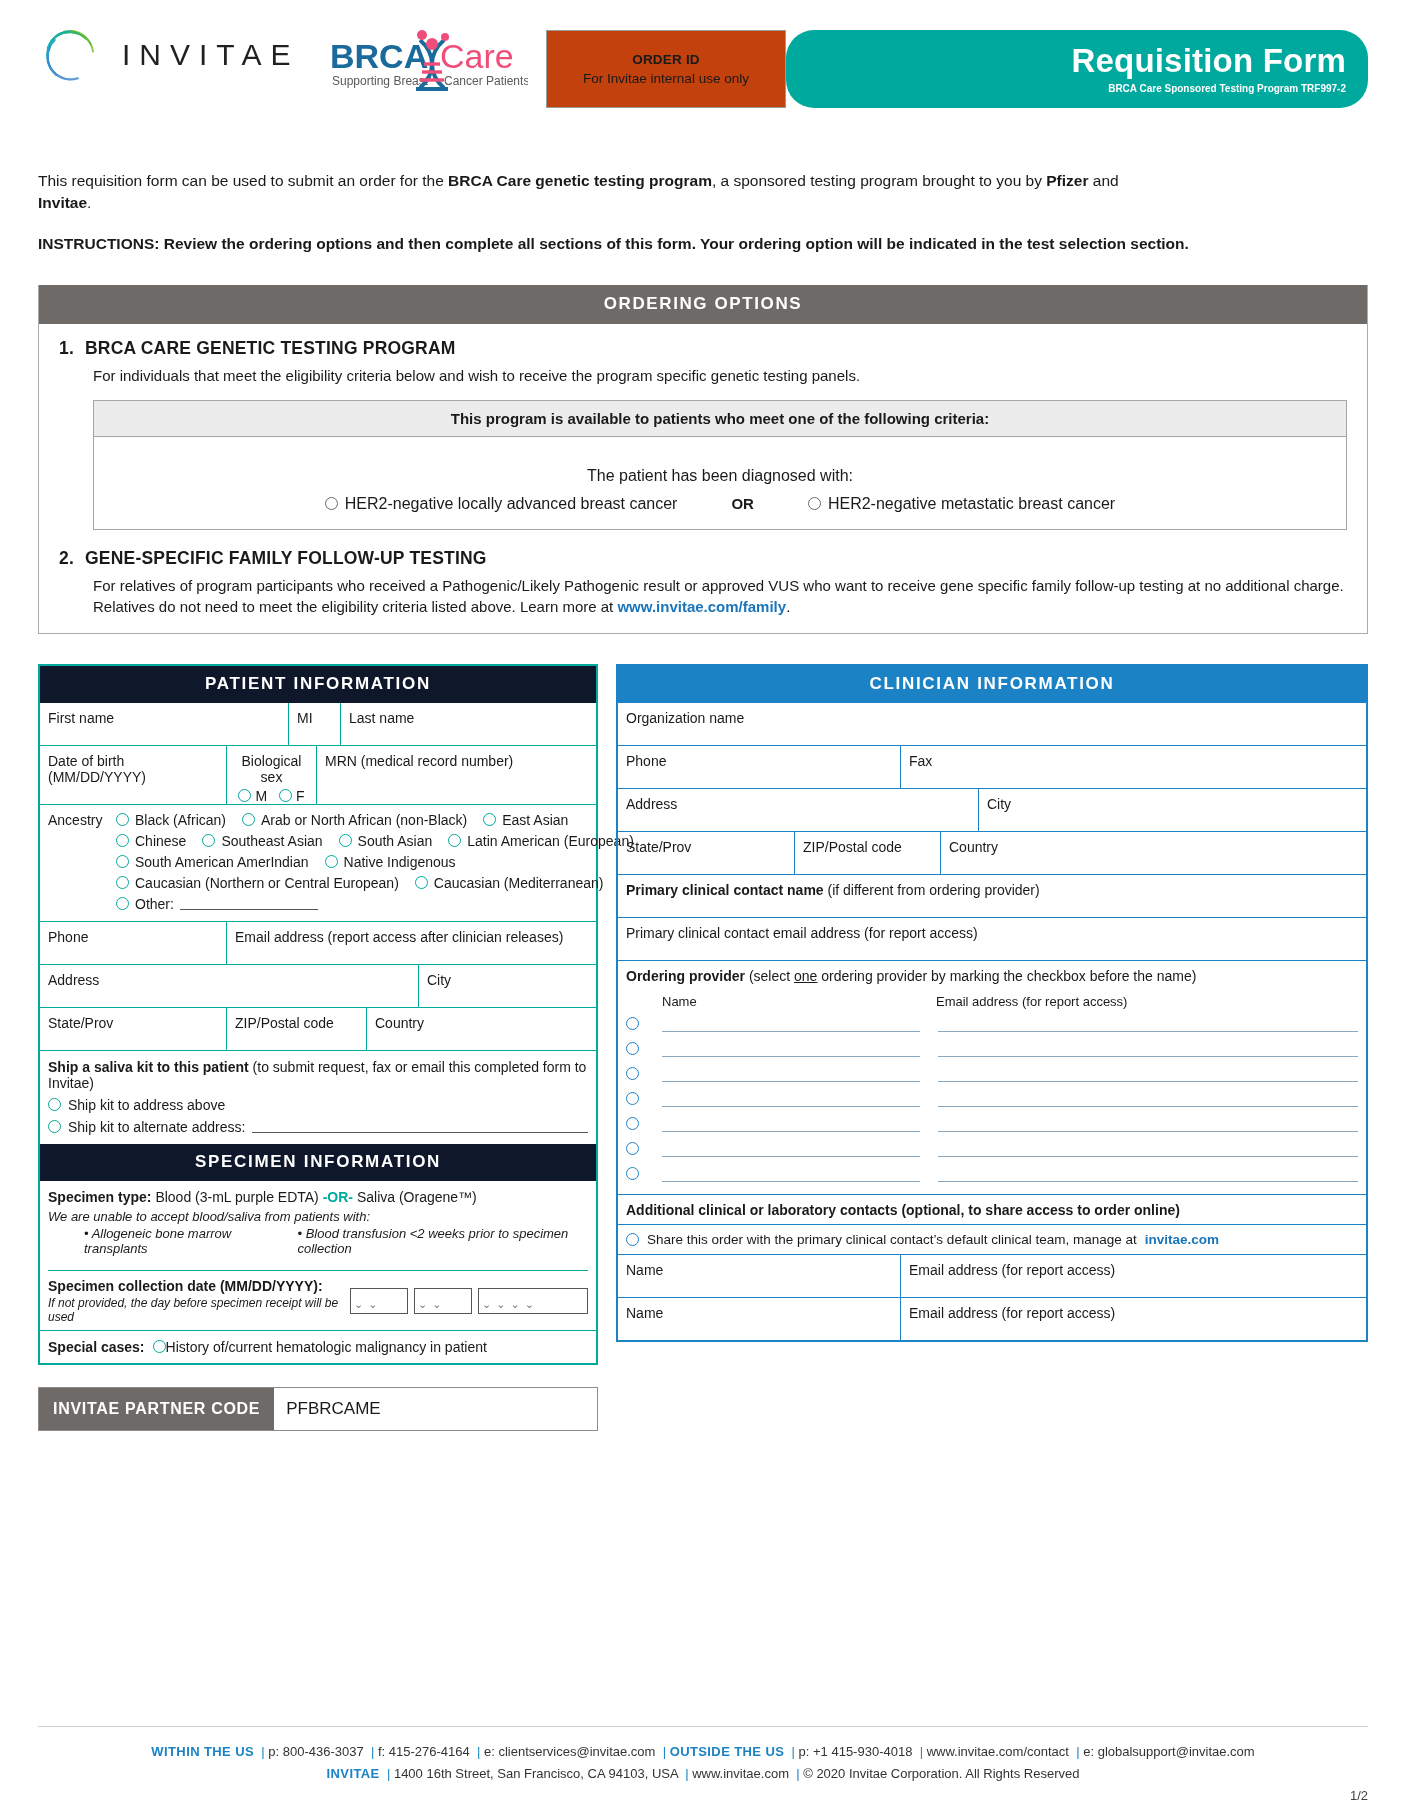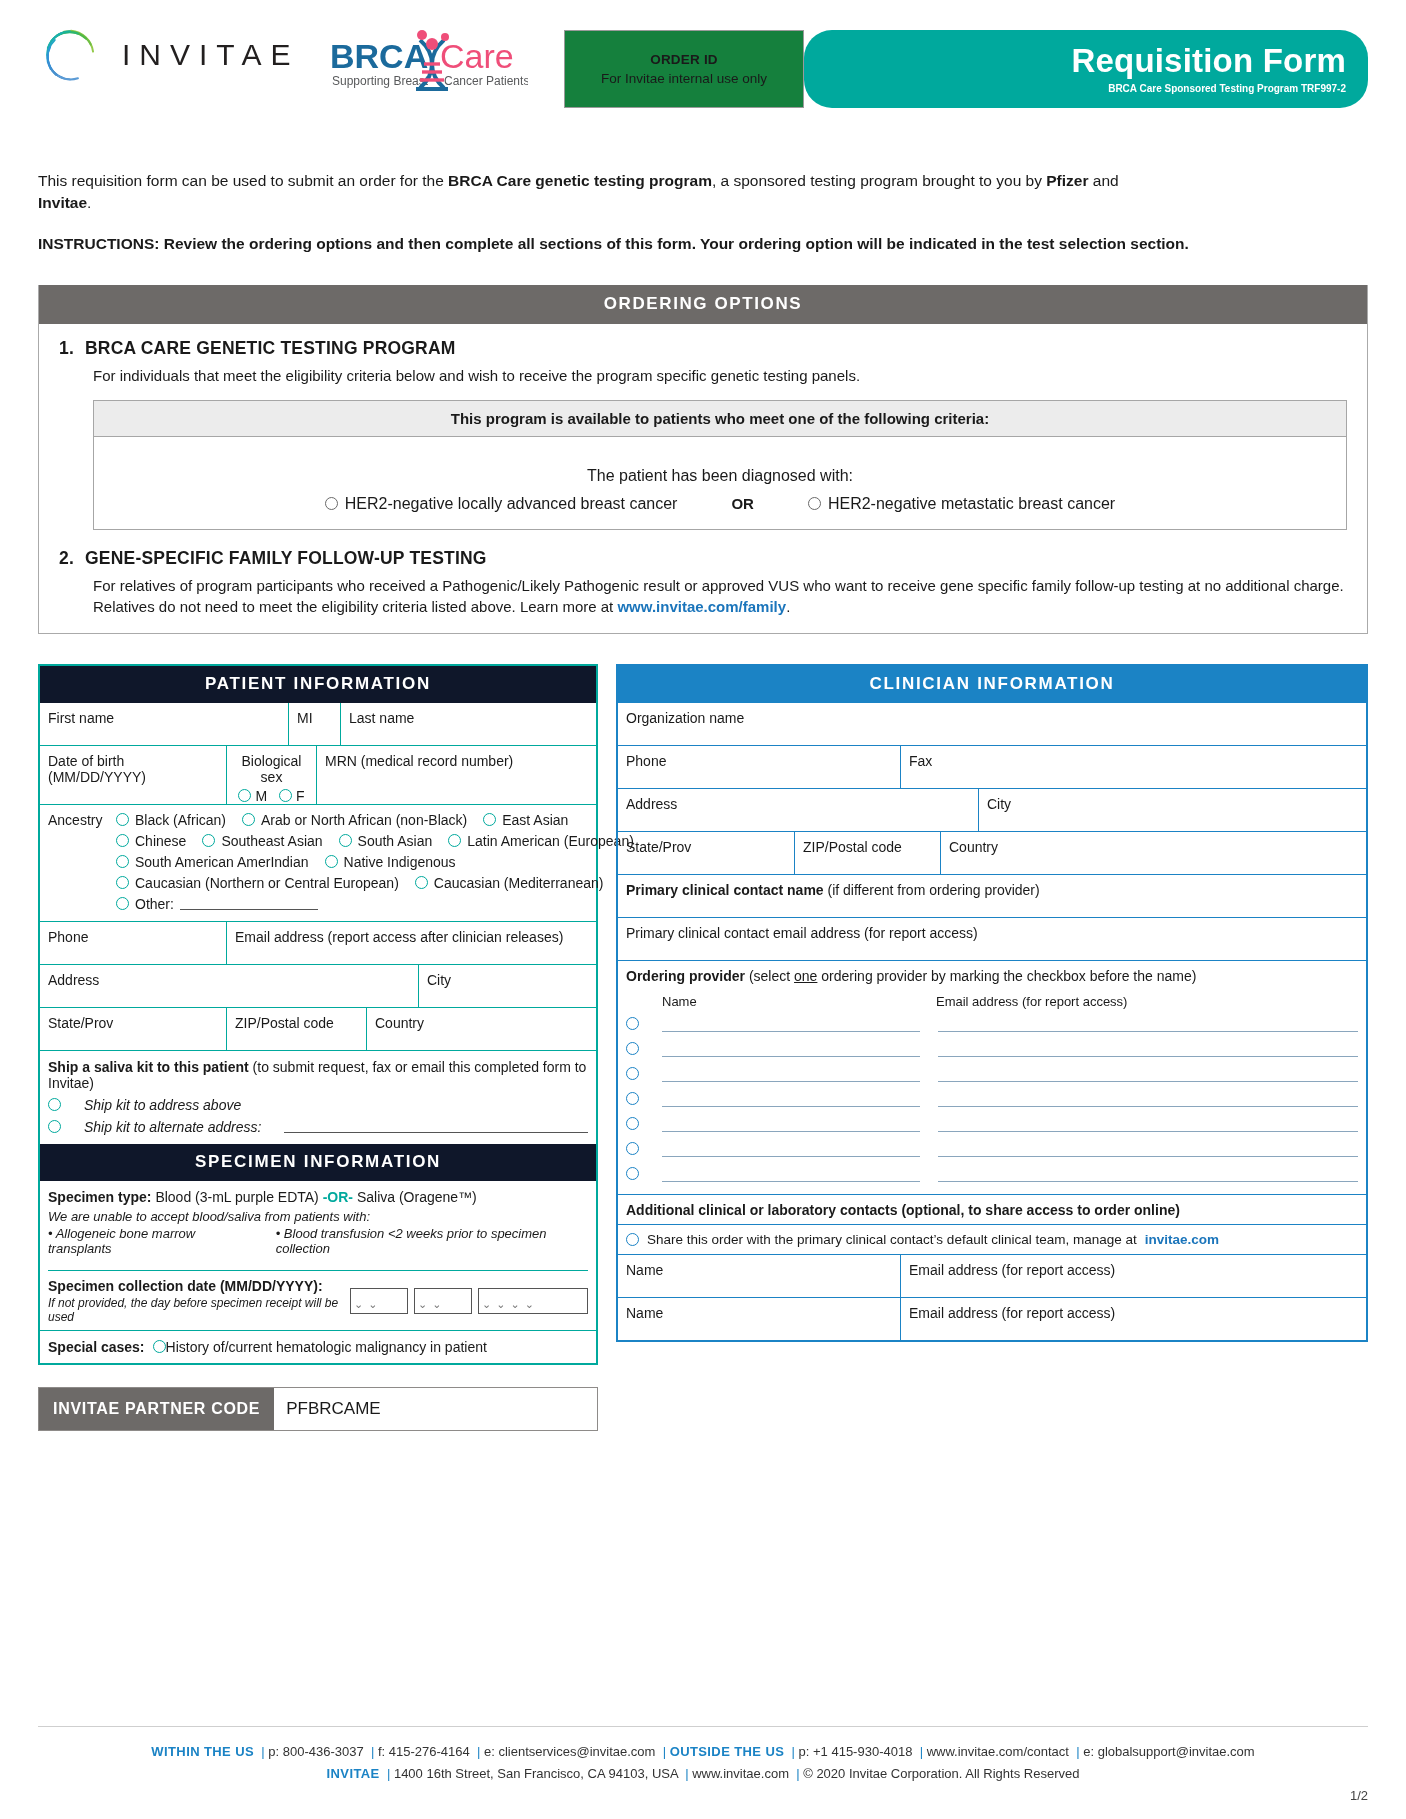--- a/index.html
+++ b/index.html
@@ -18,23 +18,23 @@
   
   .masthead { display: flex; align-items: flex-start; height: 130px; padding-top: 26px; }
   .logo-invitae { display: flex; align-items: center; width: 290px; padding-left: 4px; }
   .spiral { width: 58px; height: 58px; }
   .invitae-word {
     font-size: 30px; letter-spacing: 9px; color: #221f1f; margin-left: 22px;
     font-family: "Liberation Sans", sans-serif; font-weight: 400;
   }
   .logo-brca { width: 200px; padding-top: 4px; }
   .orderid-box {
-    width: 240px; height: 78px; border: 1px solid #9a9a9a; background:#15803d;
+    width: 240px; height: 78px; border: 1px solid #9a9a9a; background:#c2410c;
     display: flex; flex-direction: column; align-items: center; justify-content: center;
-    margin-left: 36px; margin-top: 4px;
+    margin-left: 18px; margin-top: 4px;
   }
   .orderid-title { font-weight: bold; font-size: 13.5px; letter-spacing: .2px; }
   .orderid-sub { font-size: 13.5px; margin-top: 4px; }
   .req-banner {
     flex: 1; height: 78px; background: #00a99d; margin-top: 4px;
     display: flex; flex-direction: column; align-items: flex-end; justify-content: center;
     padding-right: 22px; color: #fff; border-radius: 28px;
   }
   .req-title { font-size: 33px; font-weight: bold; line-height: 1.05; letter-spacing: .2px; }
   .req-sub { font-size: 10px; font-weight: bold; margin-top: 4px; }
@@ -102,29 +102,29 @@
   .anc-wrap { padding: 7px 8px 9px 8px; font-size: 14px; }
   .anc-line { display: flex; align-items: center; flex-wrap: nowrap; gap: 6px; margin-bottom: 5px; }
   .anc-label { width: 62px; flex: none; }
   .anc-indent { width: 62px; flex: none; }
   .anc-opt { display: flex; align-items: center; gap: 6px; margin-right: 10px; white-space: nowrap; }
   .ul-short { display:inline-block; border-bottom: 1px solid #555; width: 138px; height: 13px; }
 
   .ship-wrap { padding: 8px 8px 9px 8px; font-size: 14px; }
   .ship-title { font-size: 14px; }
   .ship-title b { font-weight: bold; }
-  .ship-opt { display:flex; align-items:center; gap: 23px; margin-top: 6px; font-style: italic; }
+  .ship-opt { display:flex; align-items:center; gap: 7px; margin-top: 6px; }
   .ul-long { flex: 1; border-bottom: 1px solid #555; height: 13px; }
 
   .spec-wrap { padding: 8px 8px 6px 8px; font-size: 14px; }
   .spec-line { margin-bottom: 4px; }
   .spec-line b { font-weight: bold; }
   .or-teal { color: #00a99d; font-weight: bold; }
   .spec-italic { font-style: italic; font-size: 13px; margin-top: 4px; }
-  .spec-bullets { display: flex; gap: 24px; font-style: italic; font-size: 13px; margin-top: 2px; }
+  .spec-bullets { display: flex; gap: 24px; font-style: italic; font-size: 13px; margin-top: 2px; margin-left: 36px; }
   .spec-bullets span::before { content: "•  "; }
   .coll-row { display:flex; align-items: center; margin-top: 8px; border-top: 1.5px solid #00a99d; padding-top: 7px; }
   .coll-label { font-size: 14px; }
   .coll-label b { font-weight: bold; }
   .coll-sub { font-style: italic; font-size: 12px; margin-top: 2px; }
   .date-boxes { display:flex; gap: 6px; margin-left: auto; }
   .dbox { border: 1px solid #555; height: 26px; display:flex; align-items:flex-end; padding: 0 3px 2px 3px; }
   .dbox span { font-size: 11px; letter-spacing: 5px; color: #777; }
   .special-row { border-top: 1.5px solid #00a99d; padding: 8px 8px 8px 8px; display:flex; align-items:center; gap: 8px; font-size: 14px; }
   .special-row b { font-weight: bold; }

